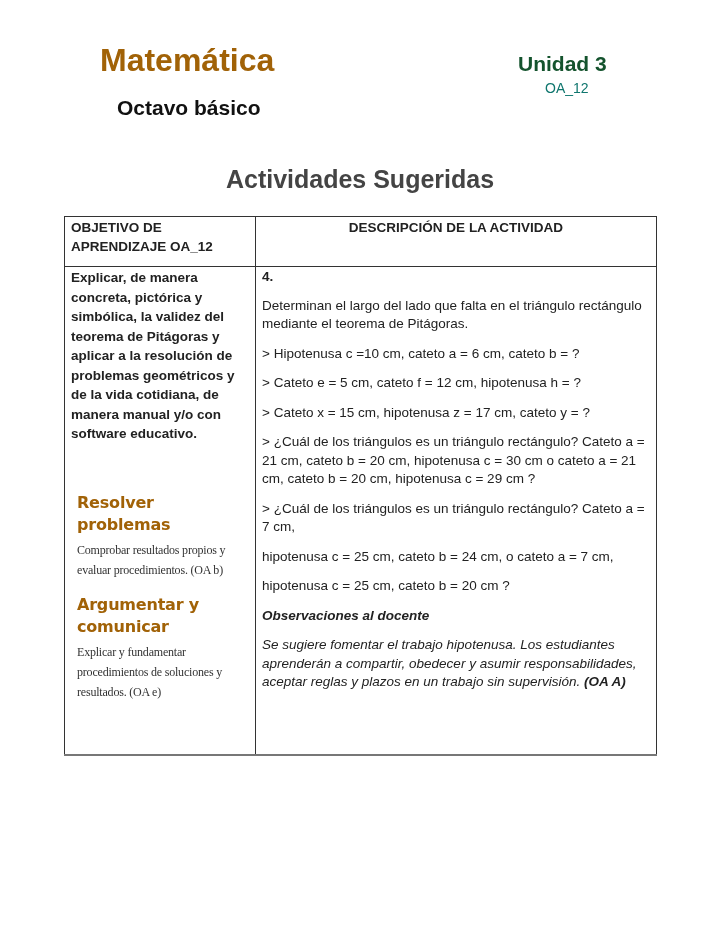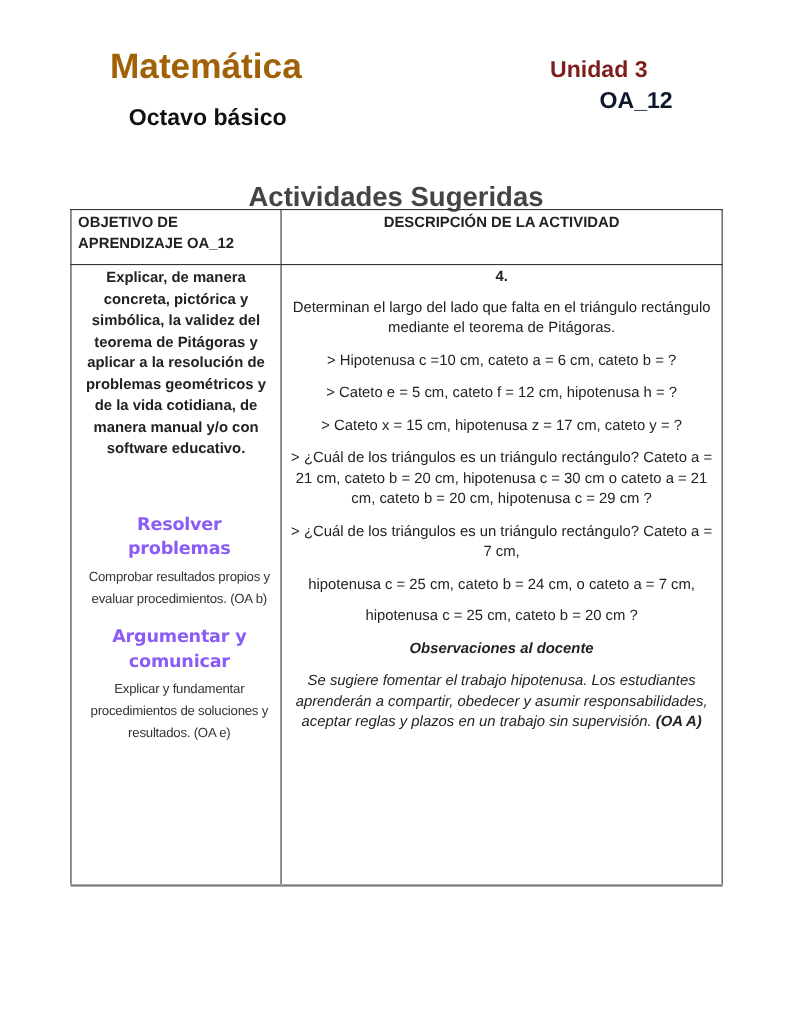--- a/index.html
+++ b/index.html
@@ -14,65 +14,65 @@
     .title-main {
       position: absolute; left: 100px; top: 42px;
       font-size: 32px; font-weight: bold; color: #a16207;
       letter-spacing: 0px;
     }
     .subtitle {
       position: absolute; left: 117px; top: 80px;
       font-size: 21px; font-weight: bold; color: #111; margin-top: 16px;
     }
     .unit {
-      position: absolute; left: 500px; top: 52px;
-      font-size: 21px; font-weight: bold; color: #7f1d1d;
+      position: absolute; left: 518px; top: 52px;
+      font-size: 21px; font-weight: bold; color: #14532d;
     }
     .oa-code {
       position: absolute; left: 545px; top: 80px;
-      font-size: 21px; font-weight: bold; color: #0f172a;
+      font-size: 14px; font-weight: normal; color: #0f766e;
     }
     .section-title {
       position: absolute; left: 0; width: 720px; top: 165px;
       text-align: center;
       font-size: 25px; font-weight: bold; color: #444;
     }
     table.activity {
-      position: absolute; left: 64px; top: 190px;
-      width: 592px; height: 616px;
+      position: absolute; left: 64px; top: 216px;
+      width: 592px; height: 540px;
       border-collapse: collapse;
       table-layout: fixed;
     }
     table.activity td, table.activity th {
       border: 1px solid #333;
       vertical-align: top;
     }
-    table.activity tr.last td { border-bottom: 2px solid #777; text-align: center; }
+    table.activity tr.last td { border-bottom: 2px solid #777; }
     col.c1 { width: 191px; }
     col.c2 { width: 401px; }
     th.h-left {
       text-align: left; font-size: 13.5px; font-weight: bold; color: #222;
       padding: 1px 6px; line-height: 19px; height: 50px;
     }
     th.h-right {
       text-align: center; font-size: 13.5px; font-weight: bold; color: #222;
       padding: 1px 6px; line-height: 19px;
     }
     td.left { padding: 1px 6px 0 6px; }
     .objective {
       font-size: 13.5px; font-weight: bold; color: #222; line-height: 19.5px;
     }
     .skill { margin-left: 6px; }
     .skill-title {
       font-family: "DejaVu Sans", sans-serif;
-      font-size: 16px; font-weight: bold; color: #8b5cf6; line-height: 22px;
+      font-size: 16px; font-weight: bold; color: #a16207; line-height: 22px;
       letter-spacing: -0.2px;
     }
     .skill-desc {
-      font-family: Liberation Sans, sans-serif;
+      font-family: Liberation Serif, serif;
       font-size: 12px; color: #333; line-height: 20px;
       margin-top: 4px; letter-spacing: -0.2px;
     }
     .skill1 { margin-top: 48px; }
     .skill2 { margin-top: 14px; }
     td.right { padding: 1px 6px 0 6px; font-size: 13.5px; color: #222; line-height: 18.5px; }
     .act-num { font-weight: bold; margin-bottom: 10px; }
     .para { margin-bottom: 11px; }
     .obs-title { font-weight: bold; font-style: italic; margin-bottom: 11px; }
     .obs-text { font-style: italic; }

